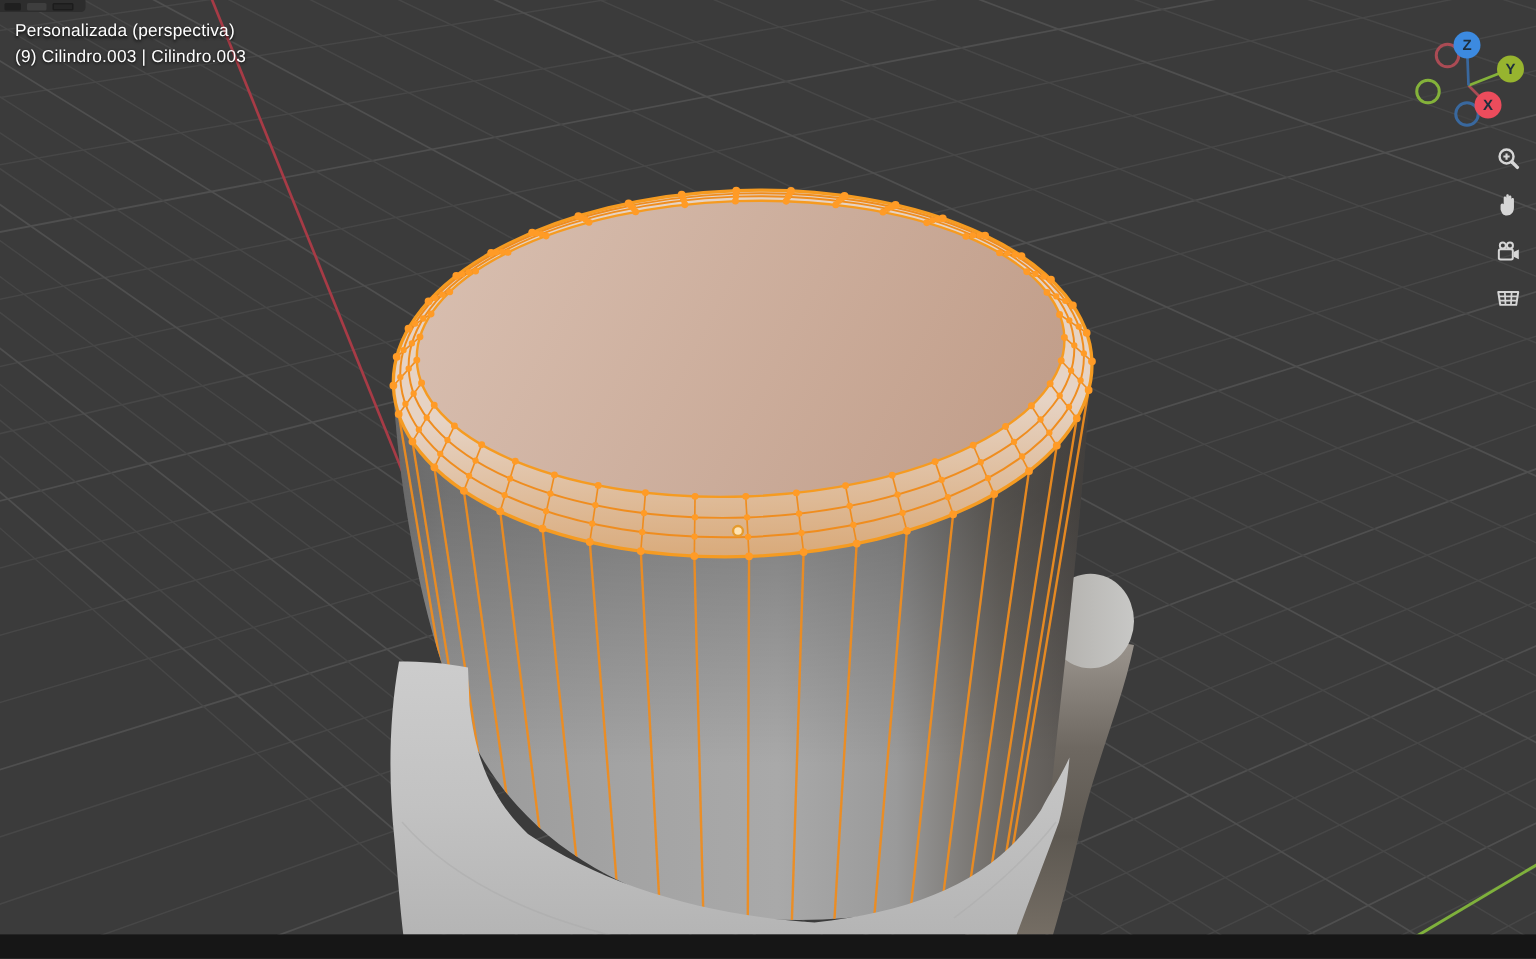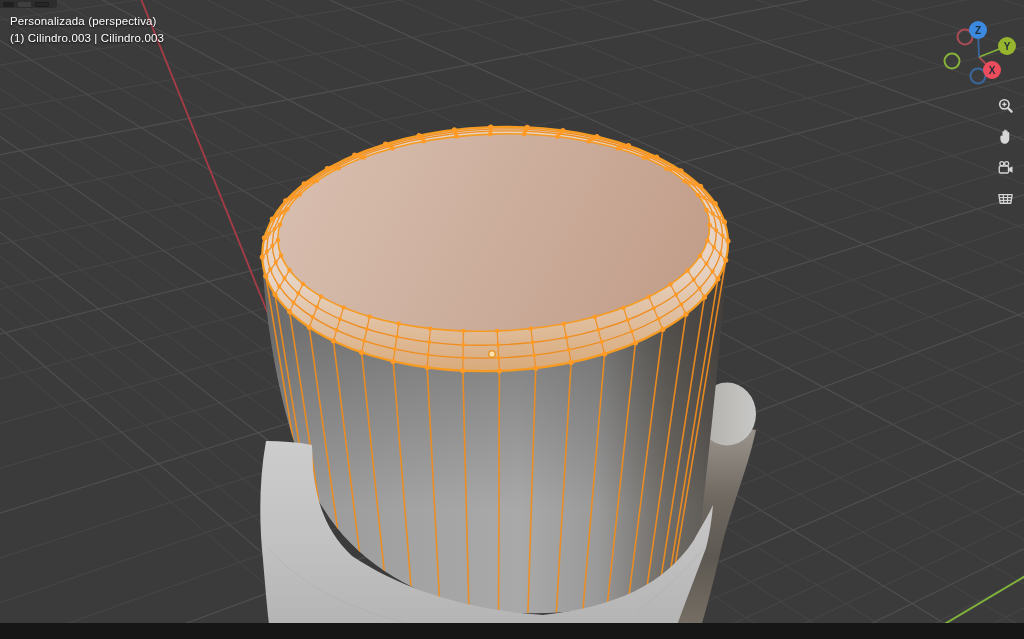--- a/index.html
+++ b/index.html
@@ -397,21 +397,21 @@
     </svg>
 
   <div class="header-fragment">
     <span class="hint h1"></span>
     <span class="hint h2"></span>
     <span class="hint h3"></span>
   </div>
 
   <div class="overlay-text">
     <div>Personalizada (perspectiva)</div>
-    <div>(1) Cilindro.003 | Cilindro.003</div>
+    <div>(9) Cilindro.003 | Cilindro.003</div>
   </div>
 
   <svg id="gizmo" width="82" height="86" viewBox="0 0 82 86">
       <line x1="40" y1="43" x2="53" y2="56" stroke="#aa4b54" stroke-width="1.8"></line>
       <line x1="40" y1="43" x2="68" y2="32" stroke="#84b23a" stroke-width="1.8"></line>
       <line x1="40" y1="43" x2="39" y2="16" stroke="#39689e" stroke-width="1.8"></line>
       <circle cx="26" cy="23" r="7.5" fill="rgba(62,62,62,0.55)" stroke="#aa4b54" stroke-width="2"></circle>
       <circle cx="13" cy="47" r="7.5" fill="rgba(62,62,62,0.55)" stroke="#84b23a" stroke-width="2"></circle>
       <circle cx="39" cy="62" r="7.5" fill="rgba(62,62,62,0.55)" stroke="#39689e" stroke-width="2"></circle>
       <circle cx="53" cy="56" r="9" fill="#ec4c5c"></circle>

